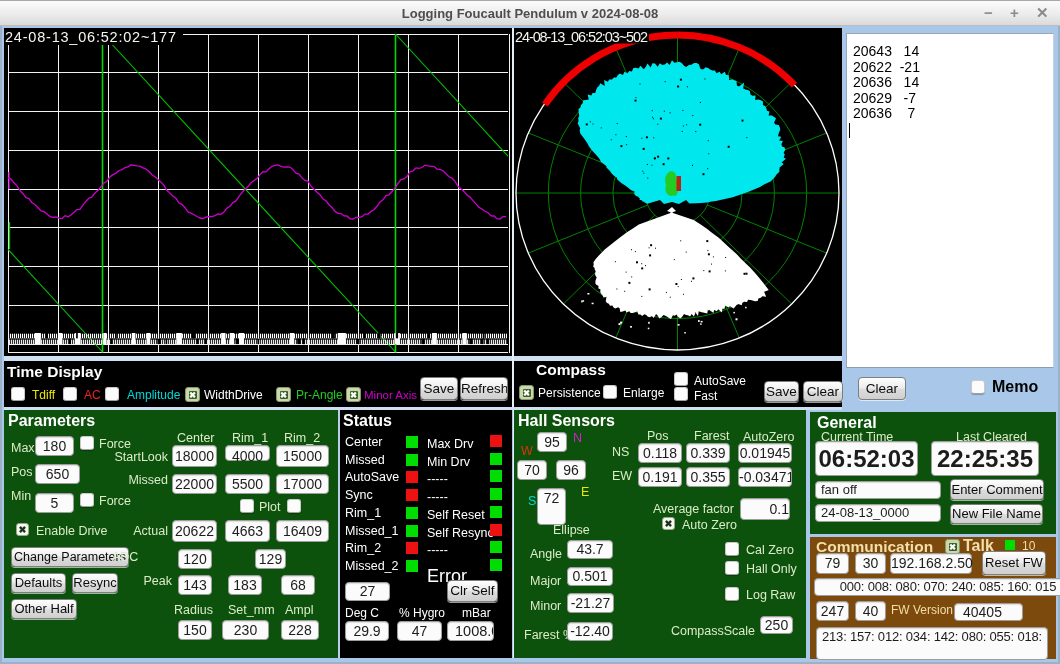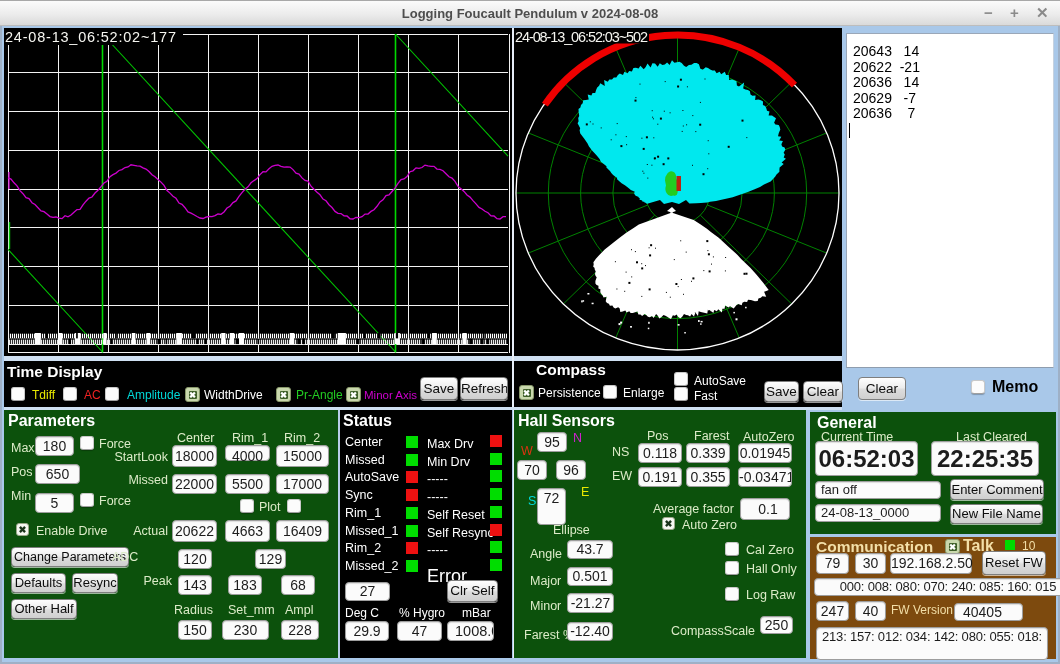--- a/index.html
+++ b/index.html
@@ -447,21 +447,21 @@
     <div class="abs glbl" style="left:229px;top:20px">AutoZero</div>
     <div class="abs glbl" style="left:98px;top:35px">NS</div>
     <div class="abs fld" style="left:124px;top:33px;width:44px;height:20px;line-height:18px">0.118</div>
     <div class="abs fld" style="left:172px;top:33px;width:44px;height:20px;line-height:18px">0.339</div>
     <div class="abs fld" style="left:224px;top:33px;width:54px;height:20px;line-height:18px;overflow:hidden">0.01945</div>
     <div class="abs glbl" style="left:98px;top:59px">EW</div>
     <div class="abs fld" style="left:124px;top:57px;width:44px;height:20px;line-height:18px">0.191</div>
     <div class="abs fld" style="left:172px;top:57px;width:44px;height:20px;line-height:18px">0.355</div>
     <div class="abs fld" style="left:224px;top:57px;width:54px;height:20px;line-height:18px;overflow:hidden">-0.03471</div>
     <div class="abs glbl" style="left:130px;top:92px;width:90px;text-align:right">Average factor</div>
-    <div class="abs fld" style="left:226px;top:88px;width:50px;height:22px;line-height:20px;text-align:center;padding-left:6px">0.1</div>
+    <div class="abs fld" style="left:226px;top:88px;width:50px;height:22px;line-height:20px;text-align:right;padding-left:6px">0.1</div>
     <div class="abs cbw" style="left:148px;top:107px"></div>
     <div class="abs glbl" style="left:168px;top:108px">Auto Zero</div>
     <div class="abs glbl" style="left:39px;top:113px">Ellipse</div>
     <div class="abs glbl" style="left:16px;top:137px">Angle</div>
     <div class="abs fld" style="left:53px;top:130px;width:46px;height:19px;line-height:17px">43.7</div>
     <div class="abs glbl" style="left:16px;top:164px">Major</div>
     <div class="abs fld" style="left:53px;top:157px;width:46px;height:19px;line-height:17px">0.501</div>
     <div class="abs glbl" style="left:16px;top:189px">Minor</div>
     <div class="abs fld" style="left:53px;top:183px;width:47px;height:20px;line-height:18px">-21.27</div>
     <div class="abs glbl" style="left:10px;top:218px">Farest %</div>

